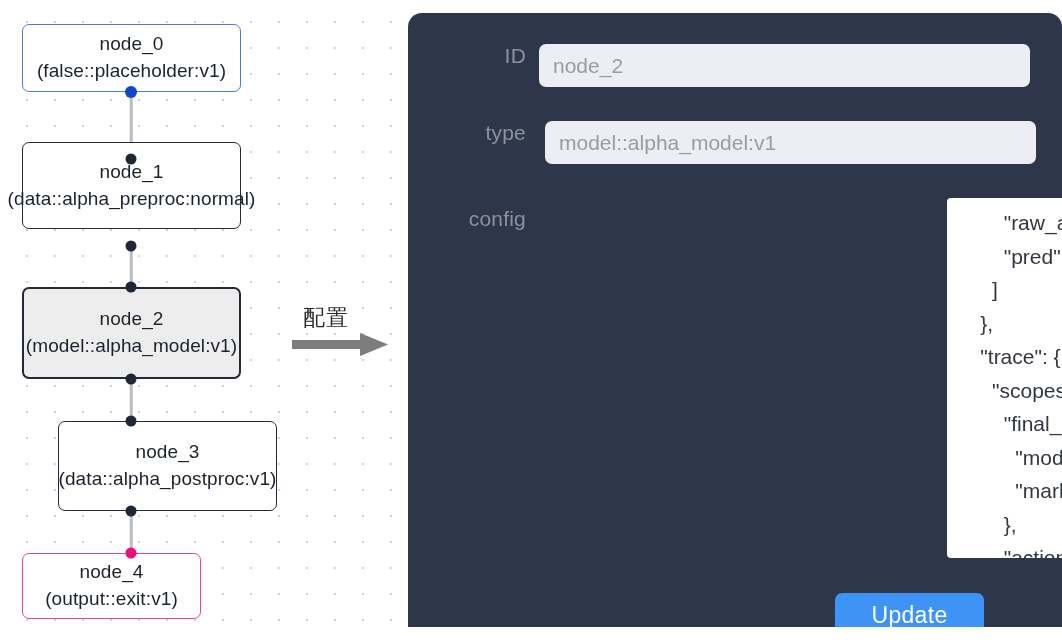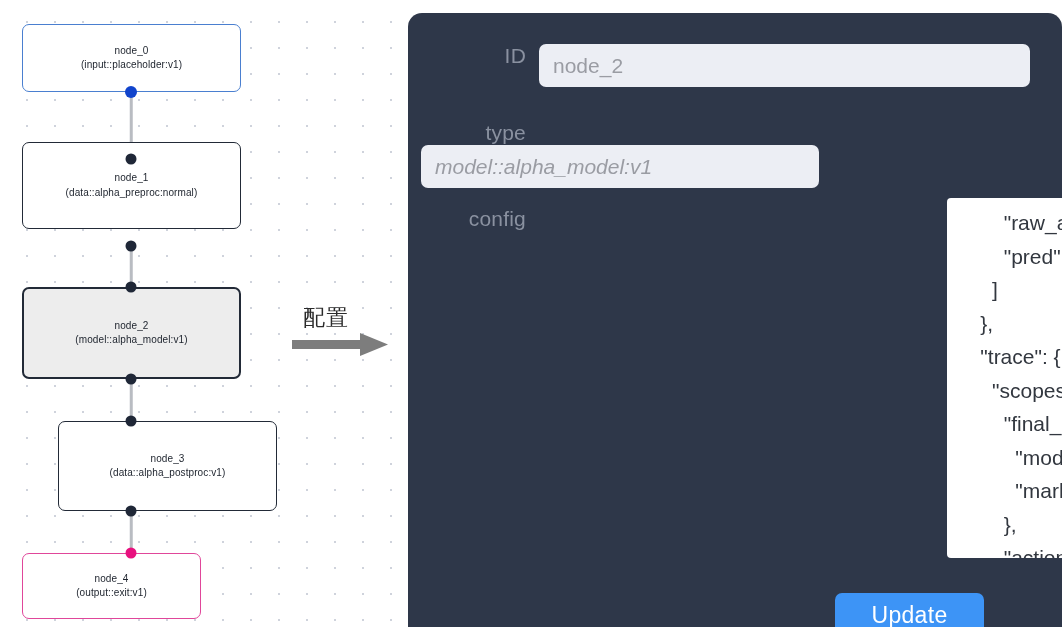--- a/index.html
+++ b/index.html
@@ -33,21 +33,21 @@
     box-sizing: border-box;
     background: #ffffff;
     border: 1.6px solid #222a37;
     border-radius: 7px;
     display: flex;
     flex-direction: column;
     align-items: center;
     justify-content: center;
     text-align: center;
     color: #1c222c;
-    font-size: 10px;
+    font-size: 19px;
     line-height: 1.42;
     letter-spacing: .1px;
     padding: 0 3px;
   }
   .node .nid { display:block; }
   .node .ntype { display:block; }
 
   .node.selected {
     background: #ededed;
     border: 2.2px solid #222a37;
@@ -178,21 +178,21 @@
 
 <div id="canvas">
 
   <div class="edge" style="left:131px; top:91px; height:69px;"></div>
   <div class="edge" style="left:131px; top:245px; height:40px;"></div>
   <div class="edge" style="left:131px; top:378px; height:42px;"></div>
   <div class="edge" style="left:131px; top:510px; height:42px;"></div>
 
   <div class="node input-node" style="left:22px; top:24px; width:219px; height:68px;">
     <span class="nid">node_0</span>
-    <span class="ntype">(input::placeholder:v1)</span>
+    <span class="ntype">(false::placeholder:v1)</span>
   </div>
   <div class="handle blue" style="left:131px; top:92px;"></div>
 
   <div class="node" style="left:22px; top:142px; width:219px; height:87px;">
     <span class="nid">node_1</span>
     <span class="ntype">(data::alpha_preproc:normal)</span>
   </div>
   <div class="handle" style="left:131px; top:159px;"></div>
   <div class="handle" style="left:131px; top:246px;"></div>
 
@@ -223,23 +223,23 @@
   </svg>
 </div>
 
 <div id="panel">
 
   <div class="field-row" style="left:0px; top:31px; width:640px;">
     <div class="field-label" style="width:118px;">ID</div>
     <input class="field-input" readonly="" style="margin-left: 13px; width: 491px; height: 43px;" value="node_2">
   </div>
 
-  <div class="field-row" style="left:0px; top:108px; width:640px;flex-direction:column;">
+  <div class="field-row" style="left:0px; top:108px; width:640px;">
     <div class="field-label" style="width:118px;">type</div>
-    <input class="field-input" readonly="" style="margin-left: 13px; width: 398px; height: 43px; font-style: italic;" value="model::alpha_model:v1">
+    <input class="field-input" readonly="" style="margin-left: 19px; width: 491px; height: 43px;" value="model::alpha_model:v1">
   </div>
 
   <div class="field-label" style="position:absolute; left:0px; top:194px; width:118px;">config</div>
 
   <div id="config-wrap">
     <textarea id="config-text" spellcheck="false" style="">        "raw_action",
         "pred"
       ]
     },
     "trace": {

